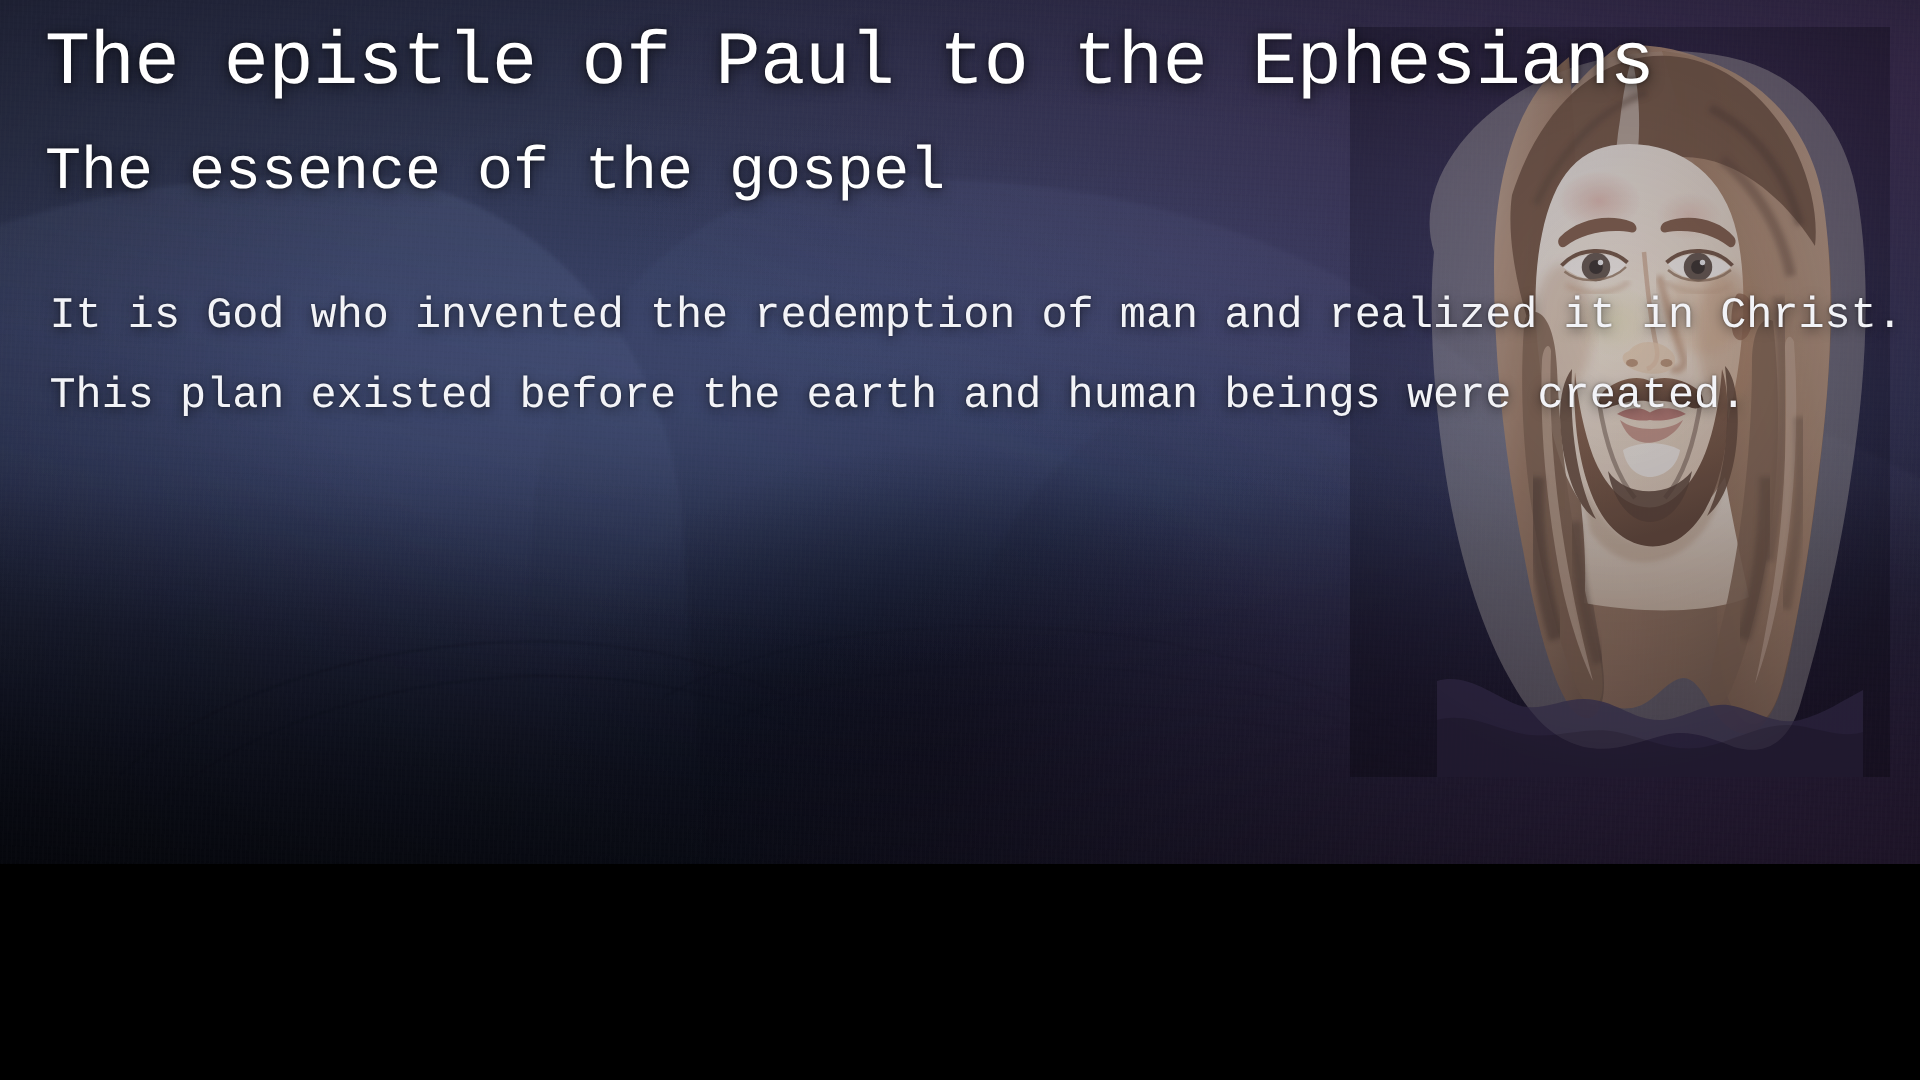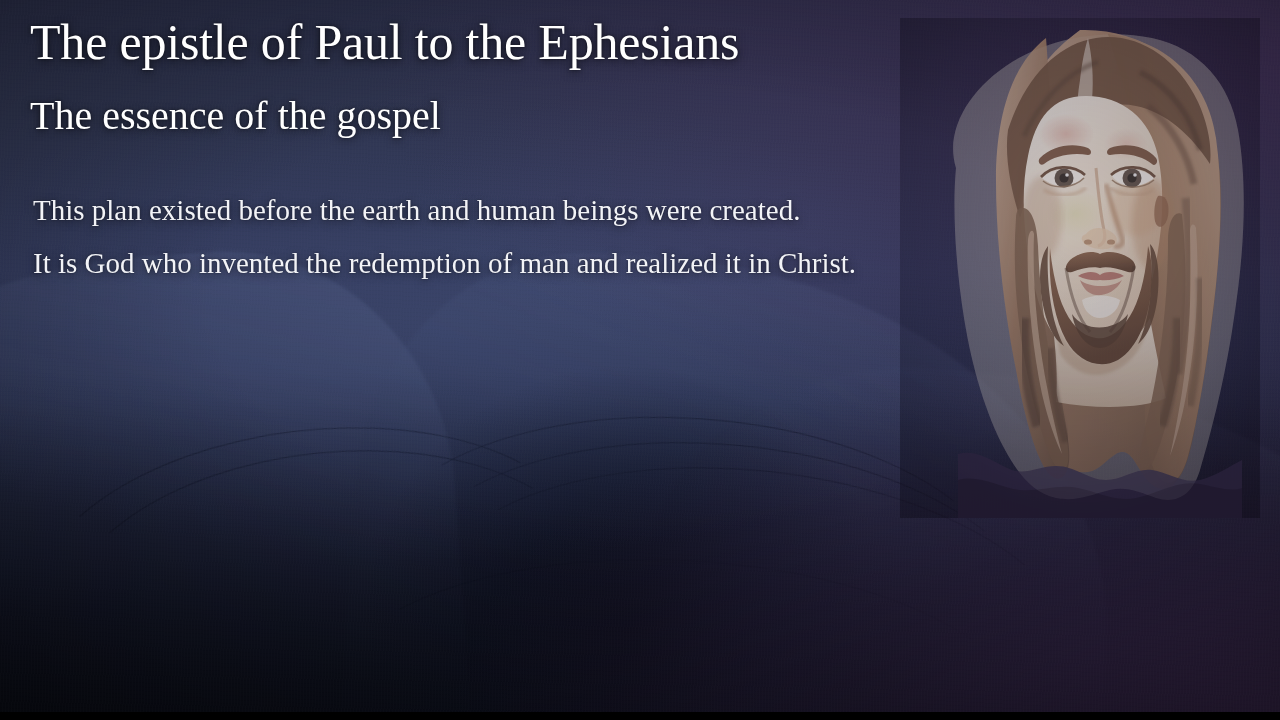--- a/index.html
+++ b/index.html
@@ -4,23 +4,23 @@
 <title>Slide</title>
 <style>
   html, body {
     margin: 0;
     padding: 0;
     background: #000;
   }
   #slide {
     position: relative;
     width: 1280px;
-    height: 712px;
+    height: 576px;
     overflow: hidden;
-    font-family: Liberation Serif, serif;
+    font-family: Liberation Mono, monospace;
     background: #737373;
     user-select: none;
   }
 
   
   .bg-layer {
     position: absolute;
     inset: 0;
     pointer-events: none;
   }
@@ -380,18 +380,18 @@
     </svg>
     <div id="portrait-tint"></div>
   </div>
 
   <div id="text-block">
     <div id="slide-title">The epistle of Paul to the Ephesians</div>
 
     <div id="slide-subtitle">The essence of the gospel</div>
 
     <div id="slide-body">
+      <span class="body-line">It is God who invented the redemption of man and realized it in Christ.</span>
       <span class="body-line">This plan existed before the earth and human beings were created.</span>
-      <span class="body-line">It is God who invented the redemption of man and realized it in Christ.</span>
     </div>
   </div>
 
 </div>
 
 </body></html>

